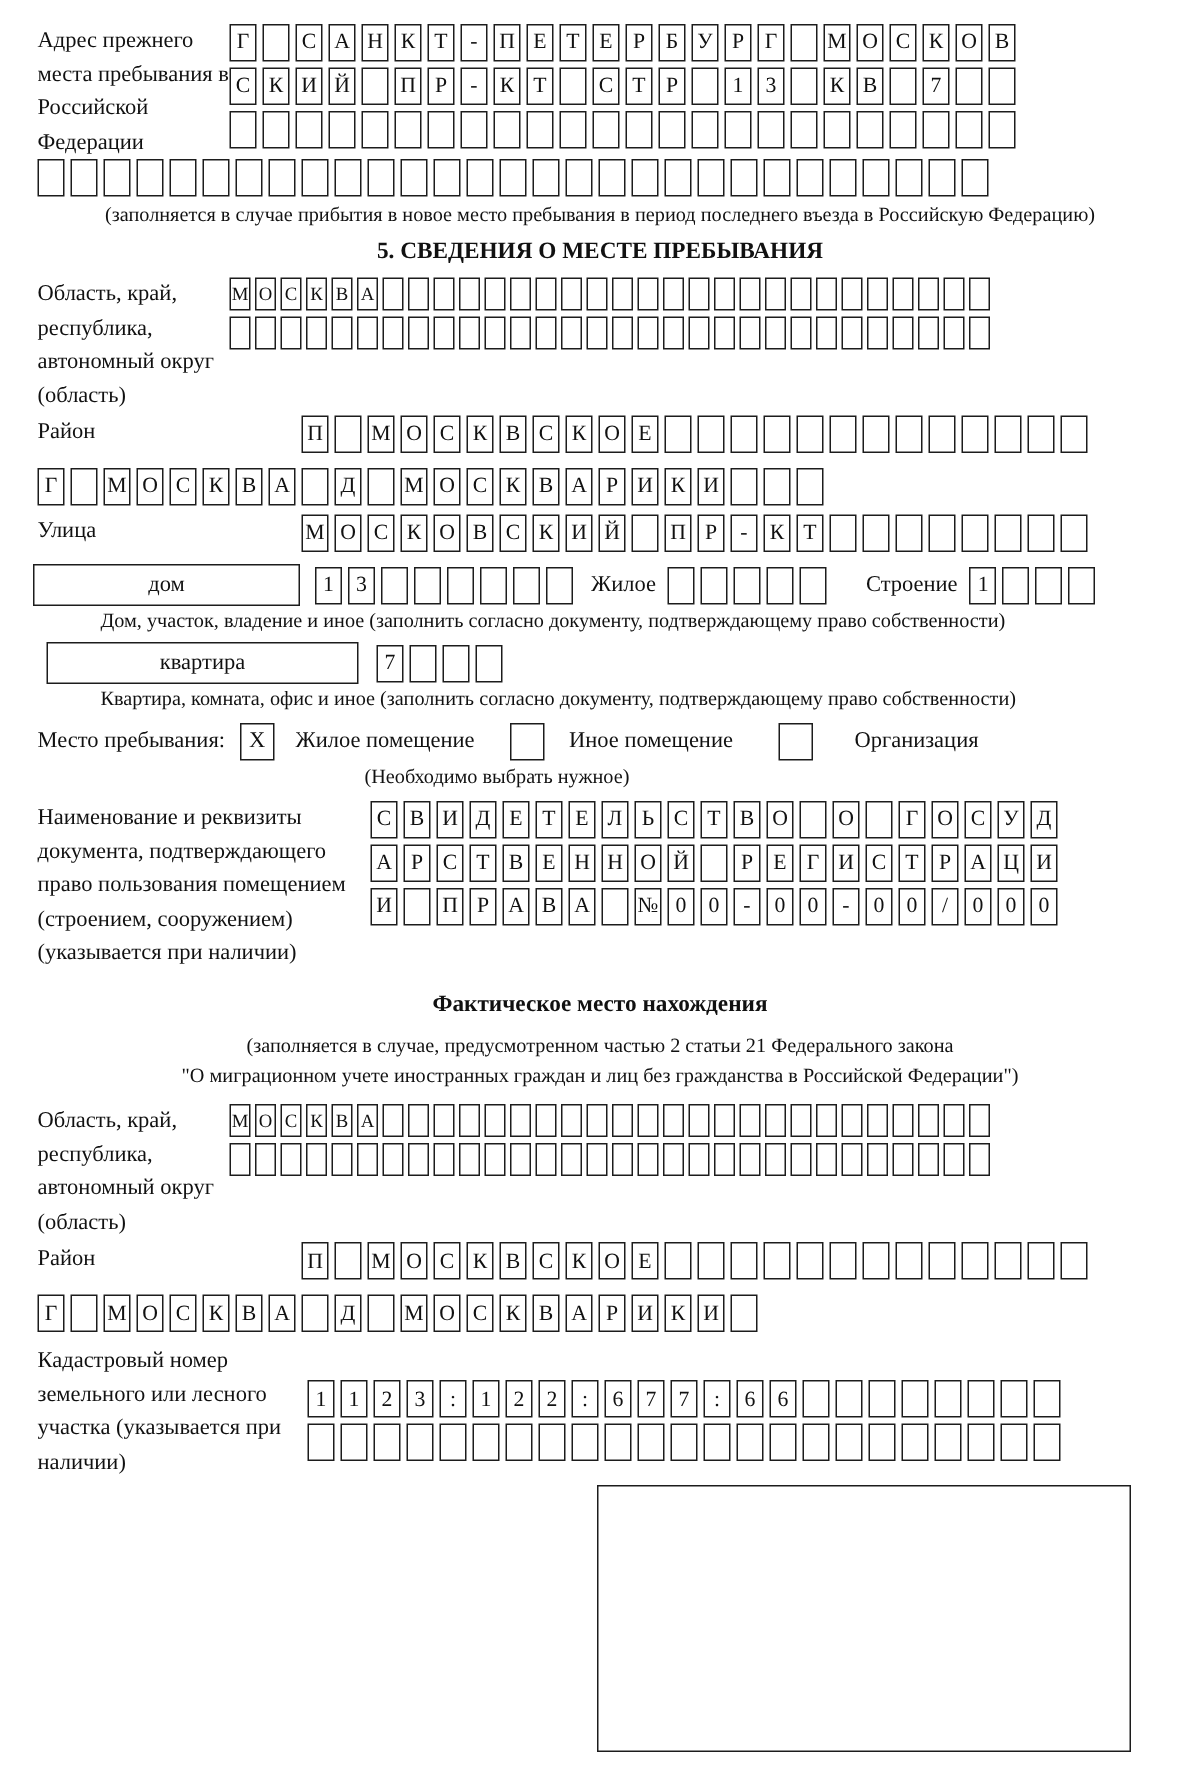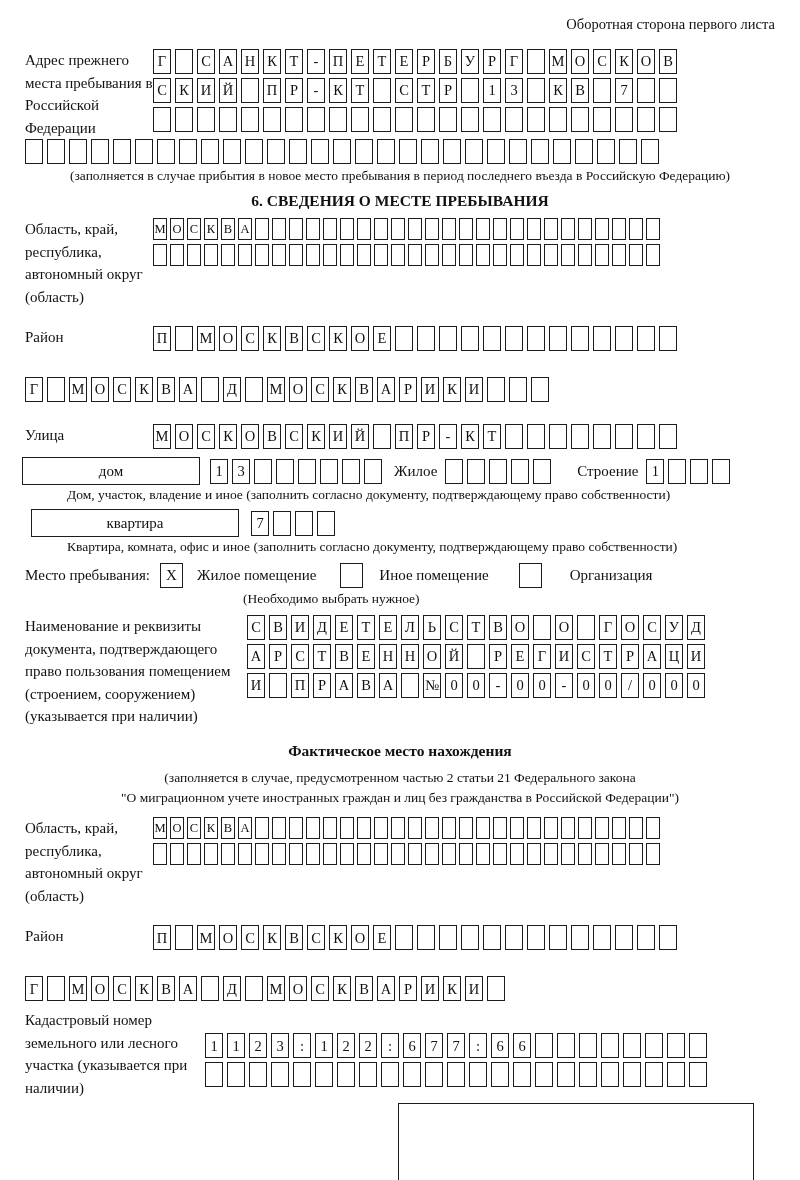--- a/index.html
+++ b/index.html
@@ -54,29 +54,28 @@
   .fact-caption { text-align: center; font-size: 13.5px; line-height: 1.55; }
 
   .cad-block { display: flex; margin-top: 4px; }
   .cad-block .flabel { width: 180px; }
   .cad-rows { margin-top: 24px; }
 
   .stamp-box {
     width: 356px; height: 178px; border: 1.8px solid #1c1c1c;
     margin-left: 373px; margin-top: 4px; background: #fff;
   }
-  .mt2 { margin-top: 18px; } .mt4 { margin-top: 4px; }
+  .mt2 { margin-top: 2px; gap: 48px; } .mt4 { margin-top: 4px; }
   .mb8 { margin-bottom: 8px; }
 </style>
 </head>
 <body>
 
 <div class="page">
 
-  <div class="header-note">Оборотная сторона первого листа</div>
 
   <div class="frow">
     <div class="flabel">Адрес прежнего места пребывания в Российской Федерации</div>
     <div class="rows">
       <div class="cells">
           <span class="cell">Г</span>
           <span class="cell"></span>
           <span class="cell">С</span>
           <span class="cell">А</span>
           <span class="cell">Н</span>
@@ -180,21 +179,21 @@
       <span class="cell"></span>
       <span class="cell"></span>
       <span class="cell"></span>
       <span class="cell"></span>
       <span class="cell"></span>
       <span class="cell"></span>
       <span class="cell"></span>
     </div>
   <div class="caption mb8">(заполняется в случае прибытия в новое место пребывания в период последнего въезда в Российскую Федерацию)</div>
 
-  <div class="sec-title">6. СВЕДЕНИЯ О МЕСТЕ ПРЕБЫВАНИЯ</div>
+  <div class="sec-title">5. СВЕДЕНИЯ О МЕСТЕ ПРЕБЫВАНИЯ</div>
 
   <div class="frow">
     <div class="flabel">Область, край, республика, автономный округ (область)</div>
     <div class="rows">
       <div class="cells cells-s">
           <span class="cell">М</span>
           <span class="cell">О</span>
           <span class="cell">С</span>
           <span class="cell">К</span>
           <span class="cell">В</span>

